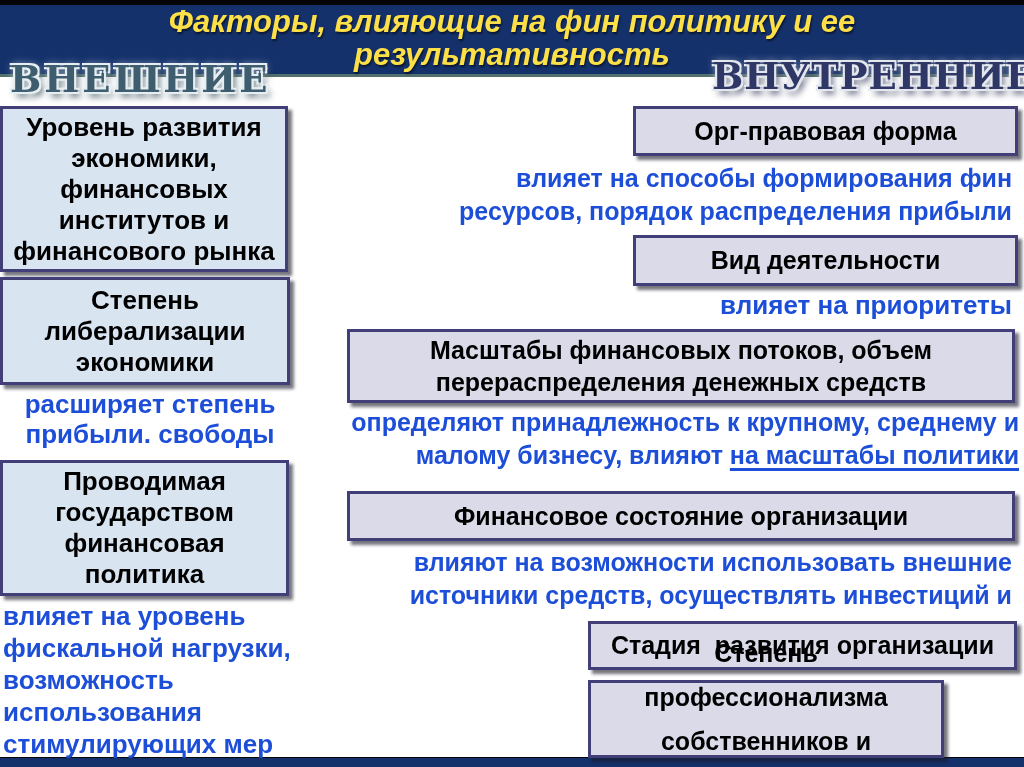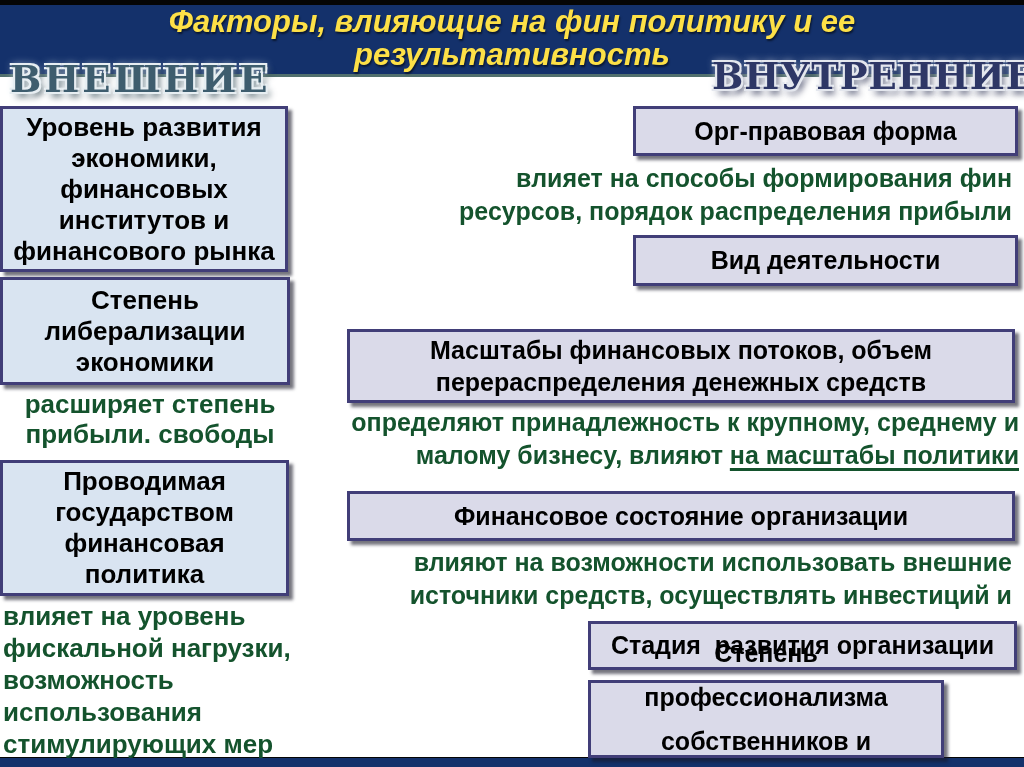--- a/index.html
+++ b/index.html
@@ -55,21 +55,21 @@
     box-shadow:4px 4px 3px rgba(25,25,40,0.6);
     display:flex;align-items:center;justify-content:center;
     text-align:center;font-weight:bold;color:#000;
     z-index:2;
   }
   .box.left-fill{background:#d9e4f1;}
   .box.right-fill{background:#dadae9;}
   .box .bx-text{width:100%;padding:0 4px;}
   
   .note{
-    position:absolute;font-weight:bold;color:#14532d;z-index:2;
+    position:absolute;font-weight:bold;color:#1d4ed8;z-index:2;
   }
   .u{ text-decoration:underline; text-decoration-thickness:3px; text-underline-offset:4px;text-align:center;}
   .prewrap{white-space:pre-wrap;}
   
   .bottom-strip{
     position:absolute;left:0;top:757px;width:1024px;height:10px;
     background:#14316b;border-top:1px solid #050505;z-index:1;
   }
 </style>
 </head>
@@ -104,20 +104,21 @@
   <div class="box right-fill" style="left:633px;top:106px;width:385px;height:50px;font-size:25px;">
     <div class="bx-text">Орг-правовая форма</div>
   </div>
 
   <div class="note" style="left:450px;top:162px;width:562px;text-align:right;font-size:25px;line-height:33px;">влияет на способы формирования фин ресурсов, порядок распределения прибыли</div>
 
   <div class="box right-fill" style="left:633px;top:235px;width:385px;height:51px;font-size:25px;">
     <div class="bx-text">Вид деятельности</div>
   </div>
 
+  <div class="note" style="left:612px;top:290px;width:400px;text-align:right;font-size:26px;">влияет на приоритеты</div>
 
   <div class="box right-fill" style="left:347px;top:329px;width:668px;height:74px;font-size:25px;line-height:32px;">
     <div class="bx-text">Масштабы финансовых потоков, объем перераспределения денежных средств</div>
   </div>
 
   <div class="note" style="left:330px;top:406px;width:689px;text-align:right;font-size:25px;line-height:33px;"><span>определяют принадлежность к крупному, среднему и малому бизнесу, влияют </span><span class="u">на масштабы политики</span></div>
 
   <div class="box right-fill" style="left:347px;top:491px;width:668px;height:50px;font-size:25px;justify-content:flex-end;">
     <div class="bx-text">Финансовое состояние организации</div>
   </div>

